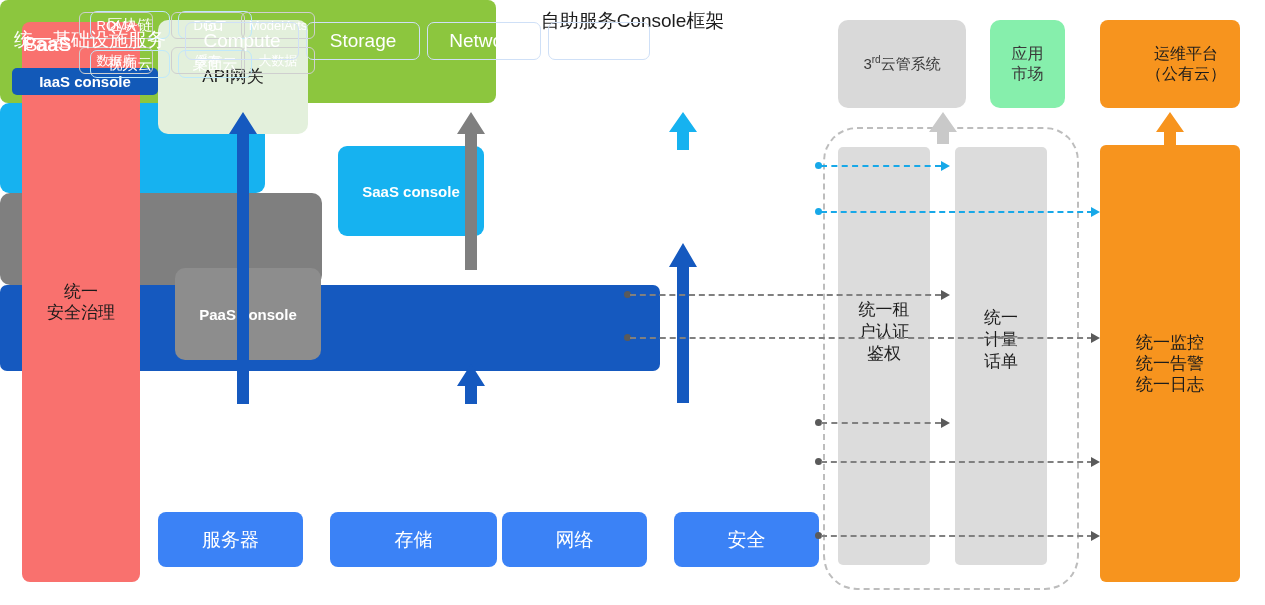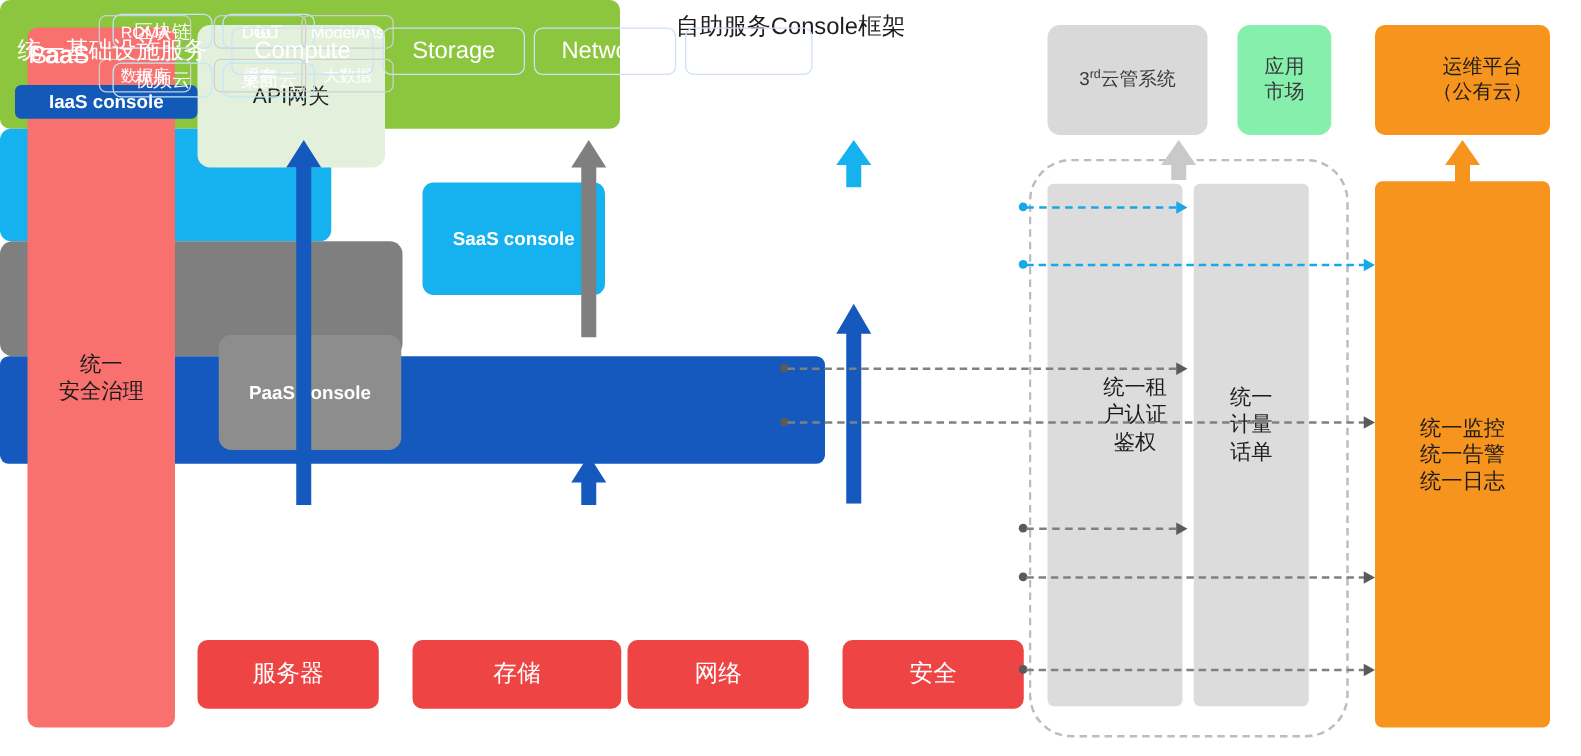--- a/index.html
+++ b/index.html
@@ -50,30 +50,30 @@
   
   .infra{left:158px;top:401px;width:660px;height:86px;background:#1559bf;border-radius:7px;}
   .infra-label{position:absolute;left:14px;top:27px;color:#fff;font-size:19px;}
   .ichip{position:absolute;top:22px;height:36px;border:1.6px solid #cfe0f7;border-radius:7px;color:#fff;font-size:19px;display:flex;align-items:center;justify-content:center;}
   .ichip.a{left:185px;width:112px;}
   .ichip.b{left:306px;width:112px;}
   .ichip.c{left:427px;width:112px;}
   .ichip.d{left:548px;width:100px;}
 
   
-  .bbox{top:512px;height:55px;background:#ef4444;border-radius:8px;color:#fff;font-size:19px;}
+  .bbox{top:512px;height:55px;background:#3b82f6;border-radius:8px;color:#fff;font-size:19px;}
   .bbox.b1{left:158px;width:145px;}
   .bbox.b2{left:330px;width:167px;}
   .bbox.b3{left:502px;width:145px;}
   .bbox.b4{left:674px;width:145px;}
 
   
   .dash-container{position:absolute;left:823px;top:127px;width:256px;height:463px;border:2.5px dashed #bdbdbd;border-radius:34px;box-sizing:border-box;}
   .graybar{position:absolute;width:92px;background:#dcdcdc;border-radius:5px;top:147px;height:418px;}
-  .graybar.g1{left:838px;padding-left:16px;}
+  .graybar.g1{left:838px;}
   .graybar.g2{left:955px;}
   .gb-text{position:absolute;width:100%;text-align:center;color:#1c1c1c;font-size:17px;line-height:1.3;}
 
   
   .uarrow{position:absolute;}
   .hline{position:absolute;height:0;border-top:2px dashed #808080;}
   .hline.cyan{border-top:2px dashed #17a8e8;}
   .dot{position:absolute;width:7px;height:7px;border-radius:50%;background:#5a5a5a;}
   .dot.cyan{background:#17a8e8;}
   .ah{position:absolute;width:0;height:0;border-top:5px solid transparent;border-bottom:5px solid transparent;border-left:9px solid #5a5a5a;}

